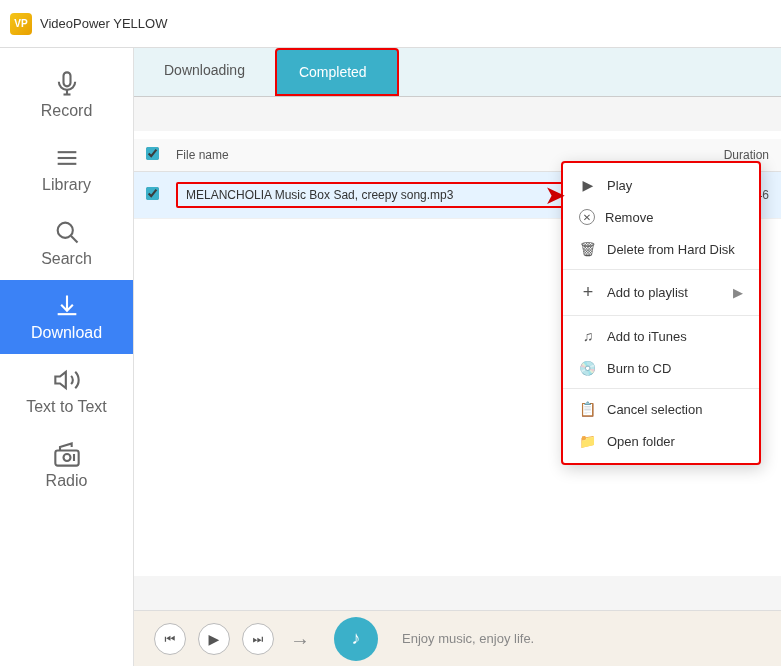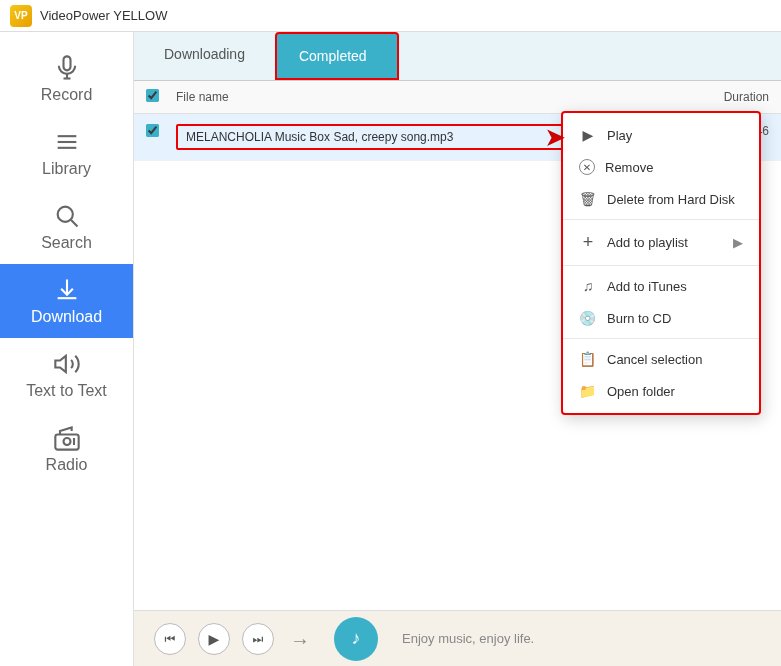--- a/index.html
+++ b/index.html
@@ -1,21 +1,21 @@
 <!DOCTYPE html>
 <html><head>
   <meta charset="utf-8">
   <style>
     * { box-sizing: border-box; margin: 0; padding: 0; }
     body { font-family: 'Segoe UI', Arial, sans-serif; font-size: 13px; background: #f0f0f0; width: 781px; height: 666px; overflow: hidden; display: flex; flex-direction: column; }
 
     
     .title-bar {
       background: #fff;
-      height: 32px;
+      height: 48px;
       display: flex;
       align-items: center;
       padding: 0 10px;
       border-bottom: 1px solid #ddd;
       font-size: 13px;
       color: #333;
       flex-shrink: 0;
     }
     .title-bar .app-logo {
       width: 22px; height: 22px;
@@ -60,20 +60,21 @@
     }
     .sidebar-item svg { margin-bottom: 4px; }
 
     
     .content-area {
       flex: 1;
       display: flex;
       flex-direction: column;
       background: #f5f5f5;
       overflow: hidden;
+      gap: 34px;
     }
 
     
     .tabs {
       display: flex;
       background: #e8f4f7;
       border-bottom: 1px solid #ccc;
       flex-shrink: 0;
     }
     .tab {
@@ -98,30 +99,31 @@
       position: relative;
     }
     .table-header {
       display: flex;
       padding: 8px 12px;
       background: #f9f9f9;
       border-bottom: 1px solid #e0e0e0;
       color: #555;
       font-size: 12px;
       align-items: center;
+      margin-top: 8px;
     }
     .table-header .col-check { width: 30px; }
     .table-header .col-name { flex: 1; }
     .table-header .col-duration { width: 100px; text-align: right; }
 
     .table-row {
       display: flex;
       padding: 10px 12px;
       border-bottom: 1px solid #f0f0f0;
-      align-items: flex-start;
+      align-items: center;
       background: #e6f3ff;
       position: relative;
     }
     .table-row .col-check { width: 30px; }
     .table-row .col-name {
       flex: 1;
       color: #333;
       font-size: 12px;
       border: 2px solid #e00;
       padding: 4px 8px;

